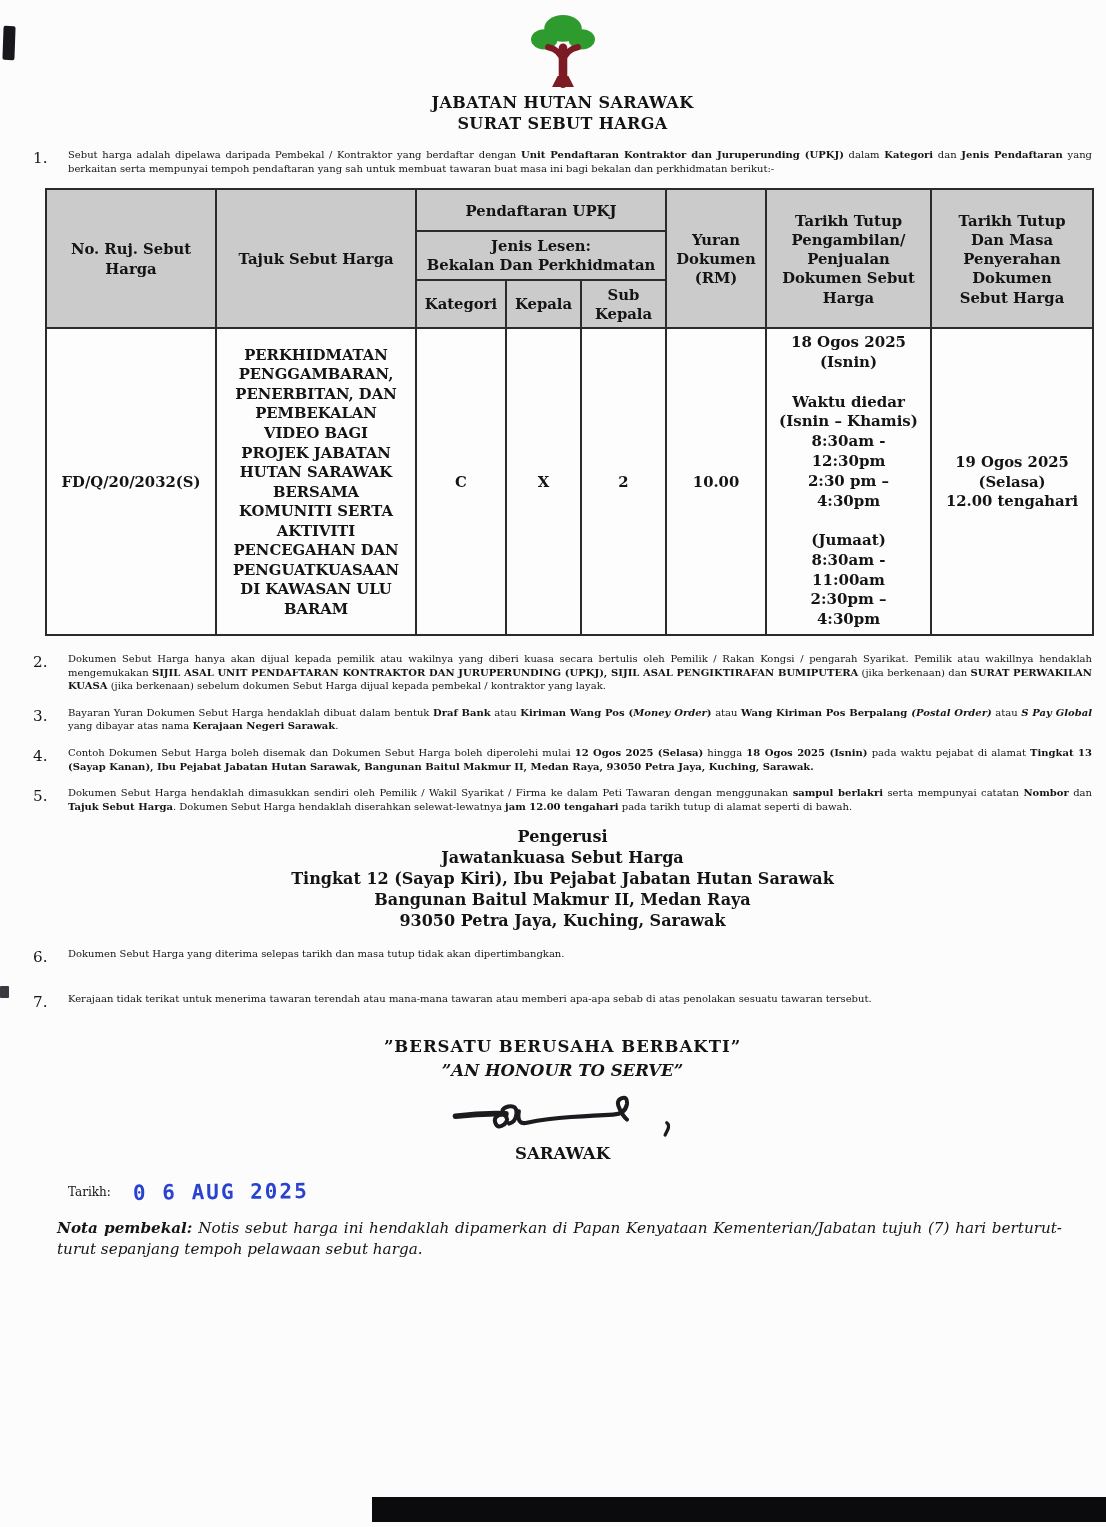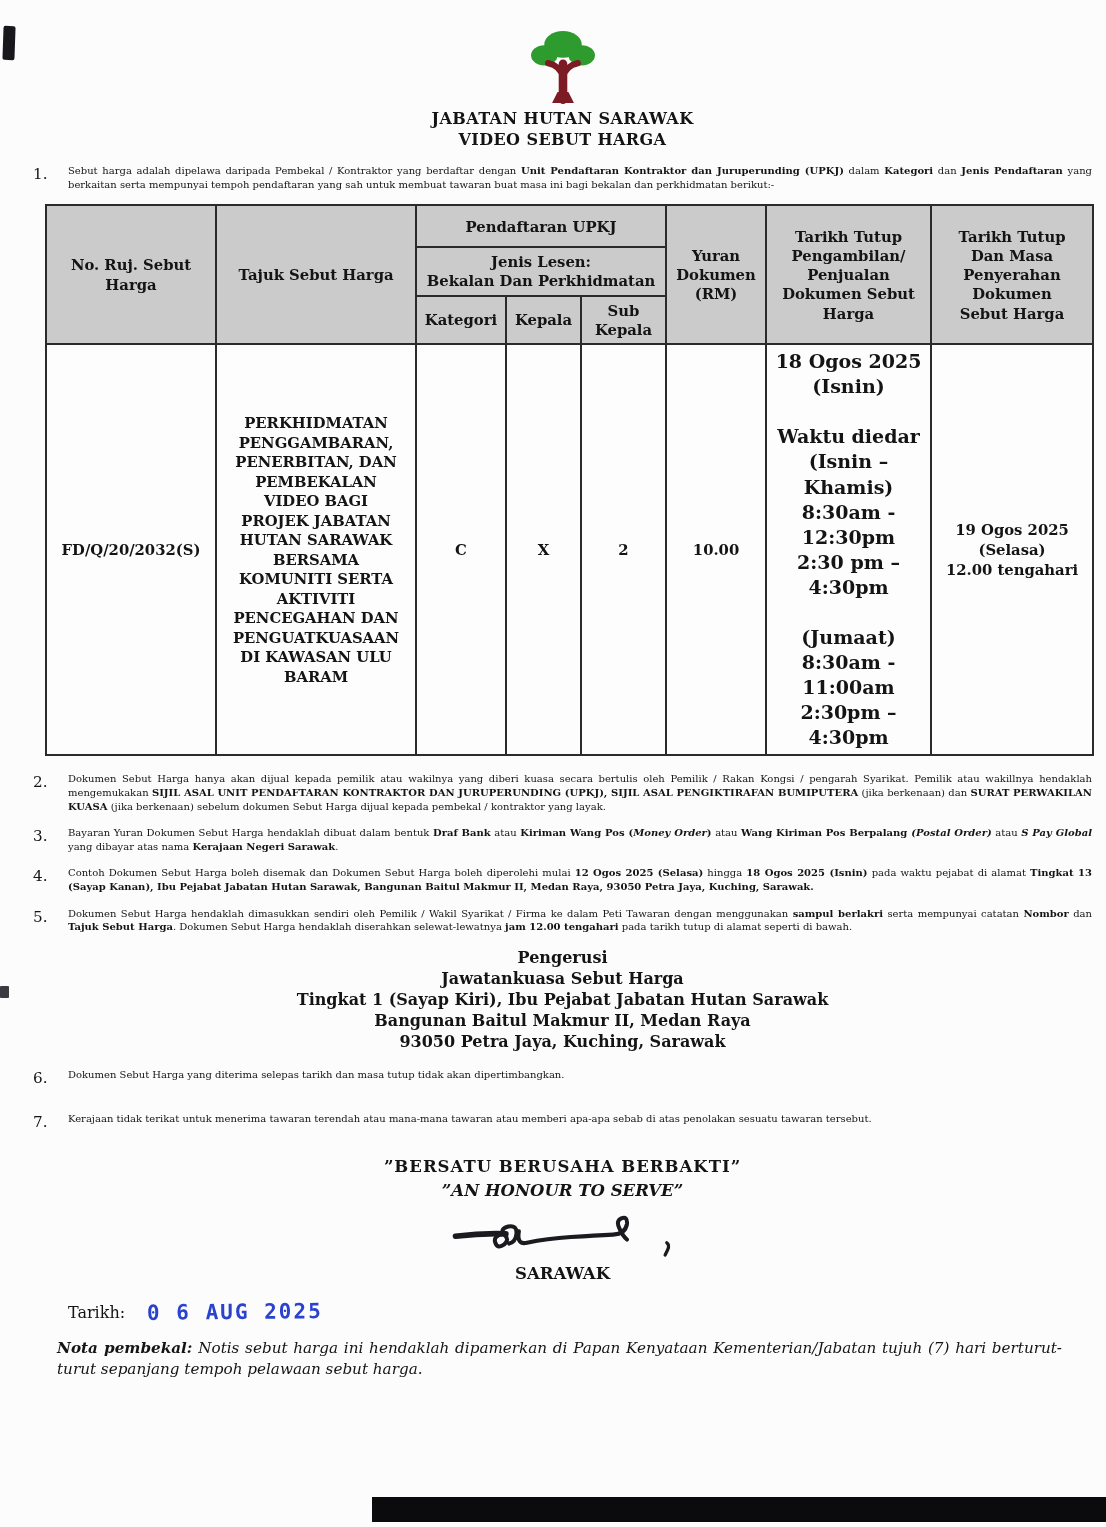--- a/index.html
+++ b/index.html
@@ -6,21 +6,21 @@
   body{background:#e8e8ea;}
   .page{
     position:relative;
     width:1106px;height:1527px;
     margin:0 auto;
     background:#fcfcfd;
     font-family:"DejaVu Serif", serif;
     color:#141414;
     overflow:hidden;
   }
-  .content{padding:12px 14px 0 33px;margin-top:16px;}
+  .content{padding:12px 14px 0 33px;}
   
   .doc-header{text-align:center;margin-bottom:14px;}
   .logo-wrap{height:80px;}
   .logo-wrap svg{height:78px;width:auto;}
   .org-name,.doc-title{
     font-weight:bold;font-size:16px;line-height:21px;letter-spacing:.4px;
   }
   
   .item{display:flex;margin:0 0 13px 0;}
   .item .num{flex:none;width:35px;font-size:15.2px;line-height:1.36;}
@@ -34,34 +34,34 @@
   table.quote th,table.quote td{
     border:2px solid #2b2b2b;
     text-align:center;vertical-align:middle;
     font-weight:bold;
     padding:4px 5px;
   }
   table.quote th{background:#cbcbcb;line-height:1.3;}
   table.quote td{background:#fdfdfe;line-height:1.32;}
   .pre{white-space:pre-line;}
   tr.hr1{height:42px;} tr.hr2{height:40px;} tr.hr3{height:40px;}
-  td.cell-pengambilan{font-size:19px;}
+  td.cell-pengambilan{font-size:15px;}
   
   .center-block{text-align:center;font-weight:bold;font-size:16px;line-height:21px;}
   .address-block{margin:2px 0 16px 0;}
   .motto{margin:22px 0 4px 0;}
   .motto .m1{font-weight:bold;font-size:16.5px;letter-spacing:1px;line-height:24px;}
   .motto .m2{font-weight:bold;font-style:italic;font-size:16.5px;line-height:24px;}
   .sig-wrap{text-align:center;height:56px;margin-top:4px;}
   .sig-wrap svg{height:52px;width:auto;}
   .signatory{margin-bottom:16px;}
   .signatory div{font-size:16.5px;line-height:21px;font-weight:bold;}
   
   .date-row{display:flex;align-items:center;margin:10px 0 14px 35px;}
-  .date-label{font-size:16px;}
+  .date-label{font-size:12px;}
   .date-stamp{
     margin-left:22px;
     font-family:"DejaVu Sans Mono", monospace;
     font-weight:bold;font-size:21px;letter-spacing:2px;
     transform:rotate(-.6deg);display:inline-block;
   }
   
   .note{margin:6px 0 0 24px;font-size:15.2px;line-height:1.38;text-align:justify;padding-right:30px;}
   
   .artifact{position:absolute;}
@@ -83,21 +83,21 @@
           <ellipse cx="74" cy="35" rx="17" ry="13" fill="#2e9b2e"></ellipse>
           <g fill="none" stroke-linecap="round" stroke="#7d1b24">
             <path d="M50 92 L50 46" stroke-width="11"></path>
             <path d="M50 63 C48 53 40 47 31 45" stroke-width="8"></path>
             <path d="M50 63 C52 53 60 47 69 45" stroke-width="8"></path>
           </g>
           <path d="M36 96 L64 96 L57 82 L43 82 Z" fill="#7d1b24"></path>
         </svg>
       </div>
       <div class="org-name">JABATAN HUTAN SARAWAK</div>
-      <div class="doc-title">VIDEO SEBUT HARGA</div>
+      <div class="doc-title">SURAT SEBUT HARGA</div>
     </div>
 
     <div class="item">
       <div class="num">1.</div>
       <div class="body"><span>Sebut harga adalah dipelawa daripada Pembekal / Kontraktor yang berdaftar dengan </span><span style="font-weight: bold;">Unit Pendaftaran Kontraktor dan Juruperunding (UPKJ)</span><span> dalam </span><span style="font-weight: bold;">Kategori</span><span> dan </span><span style="font-weight: bold;">Jenis Pendaftaran</span><span> yang berkaitan serta mempunyai tempoh pendaftaran yang sah untuk membuat tawaran buat masa ini bagi bekalan dan perkhidmatan berikut:-</span></div>
     </div>
 
     <table class="quote">
       <colgroup>
         <col style="width:170px">
@@ -197,21 +197,21 @@
     </div>
 
     <div class="item">
       <div class="num">5.</div>
       <div class="body"><span>Dokumen Sebut Harga hendaklah dimasukkan sendiri oleh Pemilik / Wakil Syarikat / Firma ke dalam Peti Tawaran dengan menggunakan </span><span style="font-weight: bold;">sampul berlakri</span><span> serta mempunyai catatan </span><span style="font-weight: bold;">Nombor</span><span> dan </span><span style="font-weight: bold;">Tajuk Sebut Harga</span><span>. Dokumen Sebut Harga hendaklah diserahkan selewat-lewatnya </span><span style="font-weight: bold;">jam 12.00 tengahari</span><span> pada tarikh tutup di alamat seperti di bawah.</span></div>
     </div>
 
     <div class="center-block address-block">
       <div>Pengerusi</div>
       <div>Jawatankuasa Sebut Harga</div>
-      <div>Tingkat 1 (Sayap Kiri), Ibu Pejabat Jabatan Hutan Sarawak</div>
+      <div>Tingkat 12 (Sayap Kiri), Ibu Pejabat Jabatan Hutan Sarawak</div>
       <div>Bangunan Baitul Makmur II, Medan Raya</div>
       <div>93050 Petra Jaya, Kuching, Sarawak</div>
     </div>
 
     <div class="item" style="margin-bottom:24px">
       <div class="num">6.</div>
       <div class="body"><span>Dokumen Sebut Harga yang diterima selepas tarikh dan masa tutup tidak akan dipertimbangkan.</span></div>
     </div>
 
     <div class="item" style="margin-bottom:16px">

